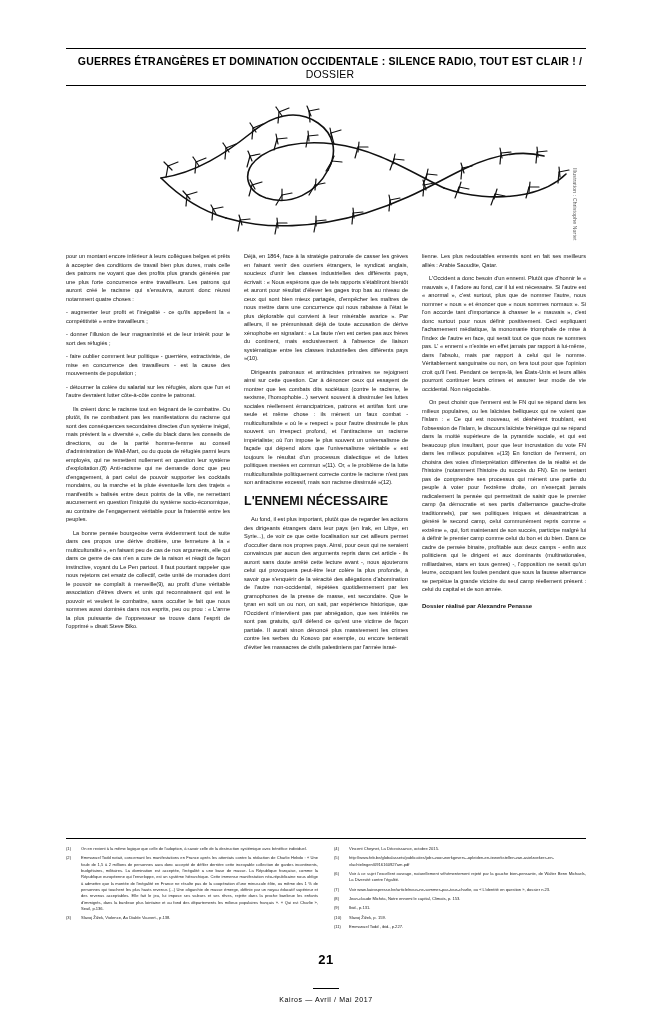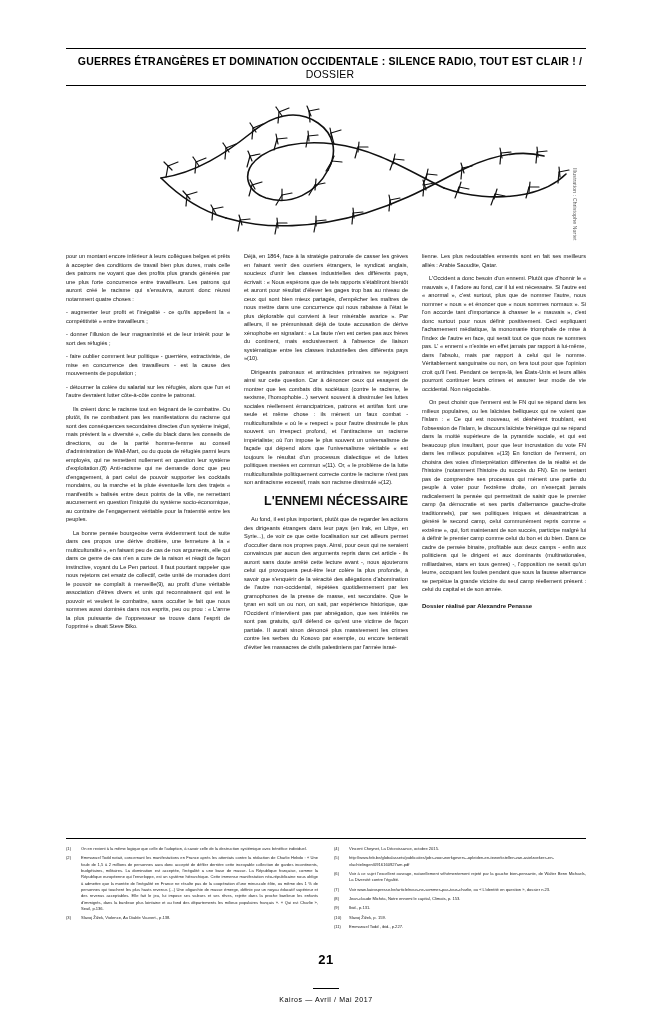--- a/index.html
+++ b/index.html
@@ -83,21 +83,21 @@
     text-indent: 7px;
   }
   .col p.noindent { text-indent: 0; }
   .col p.dash { text-indent: 0; }
   .col .secthead {
     font-size: 12.5px;
     font-weight: bold;
     line-height: 1.1;
     margin: 8px 0 7px 0;
     text-indent: 0;
-    text-align: right;
+    text-align: left;
   }
   .col .byline {
     font-weight: bold;
     font-size: 6px;
     text-indent: 0;
     margin-top: 8px;
   }
 
   
   .notes-rule {

